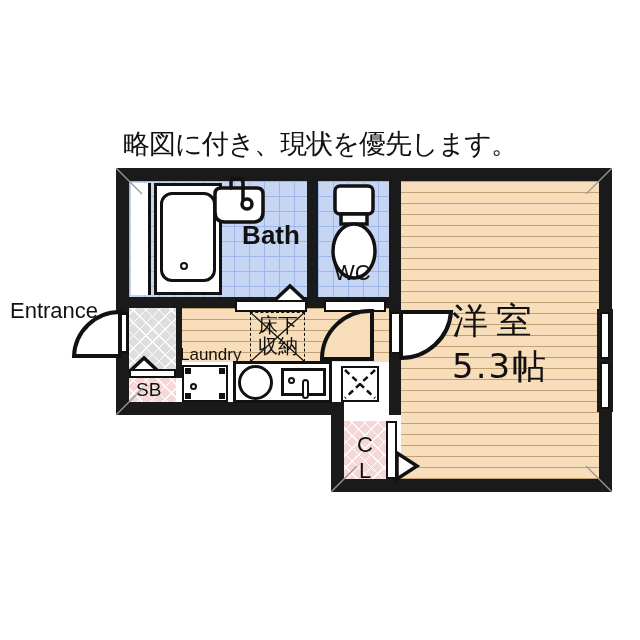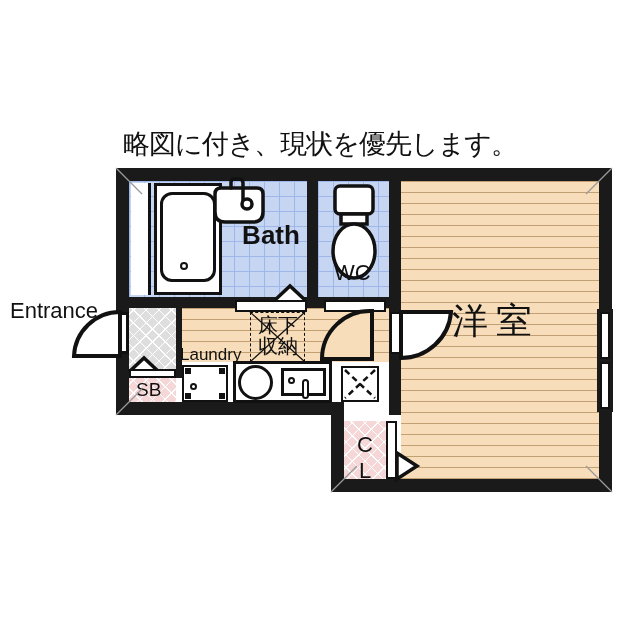--- a/index.html
+++ b/index.html
@@ -184,20 +184,21 @@
   </svg>
 
   <svg class="ab" style="left:127px;top:355px;width:34px;height:18px;" viewBox="0 0 34 18">
     <path d="M2 17 L17 3 L32 17" fill="#fff" stroke="#111" stroke-width="3.5"></path>
   </svg>
   <div class="ab" style="left:129px;top:369px;width:47px;height:9px;background:#fff;border:2.5px solid #111;"></div>
 
   <div class="lbl lbl-sb" style="left:136px;top:379px;">SB</div>
 
   <div class="lbl lbl-room-jp" style="left:452px;top:297px;">洋室</div>
+  <div class="lbl lbl-room-size" style="left:452px;top:344px;">5.3帖</div>
 
   <div class="ab" style="left:390px;top:312px;width:11px;height:42px;background:#fff;border:2.5px solid #111;"></div>
   <svg class="ab" style="left:399px;top:310px;width:54px;height:50px;" viewBox="0 0 54 50">
     <path d="M2 2 L52 2 A50 50 0 0 1 2 48 Z" fill="#fff" stroke="#111" stroke-width="4"></path>
   </svg>
 
   <svg class="ab" style="left:318px;top:309px;width:56px;height:52px;" viewBox="0 0 56 52">
     <path d="M54 50 L54 2 A48 48 0 0 0 4 50 Z" fill="#f7ddb9" stroke="#111" stroke-width="4"></path>
   </svg>
 

